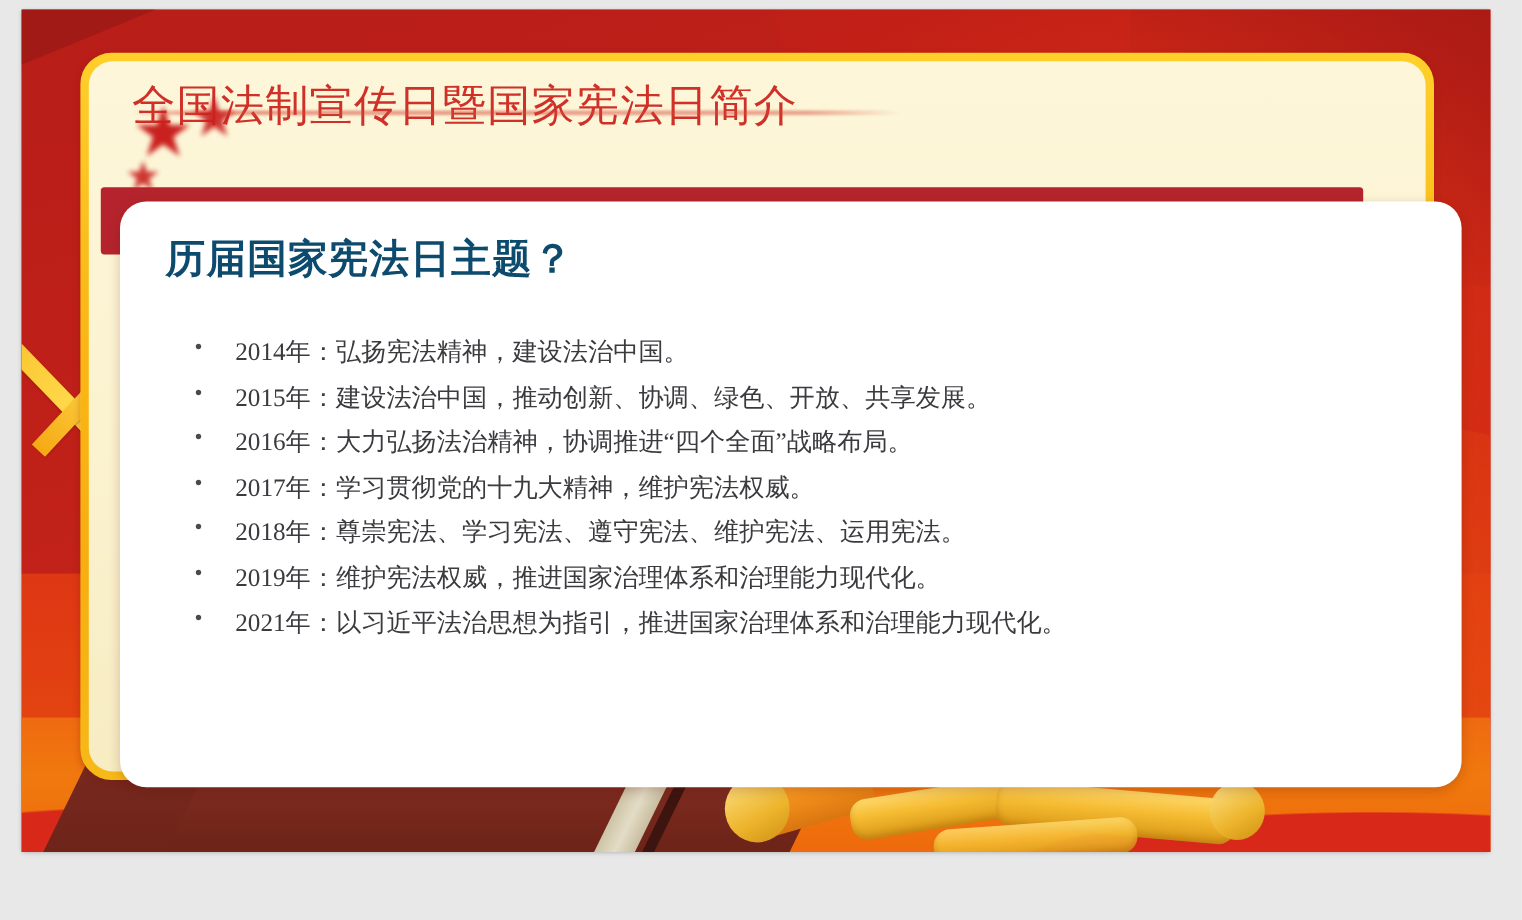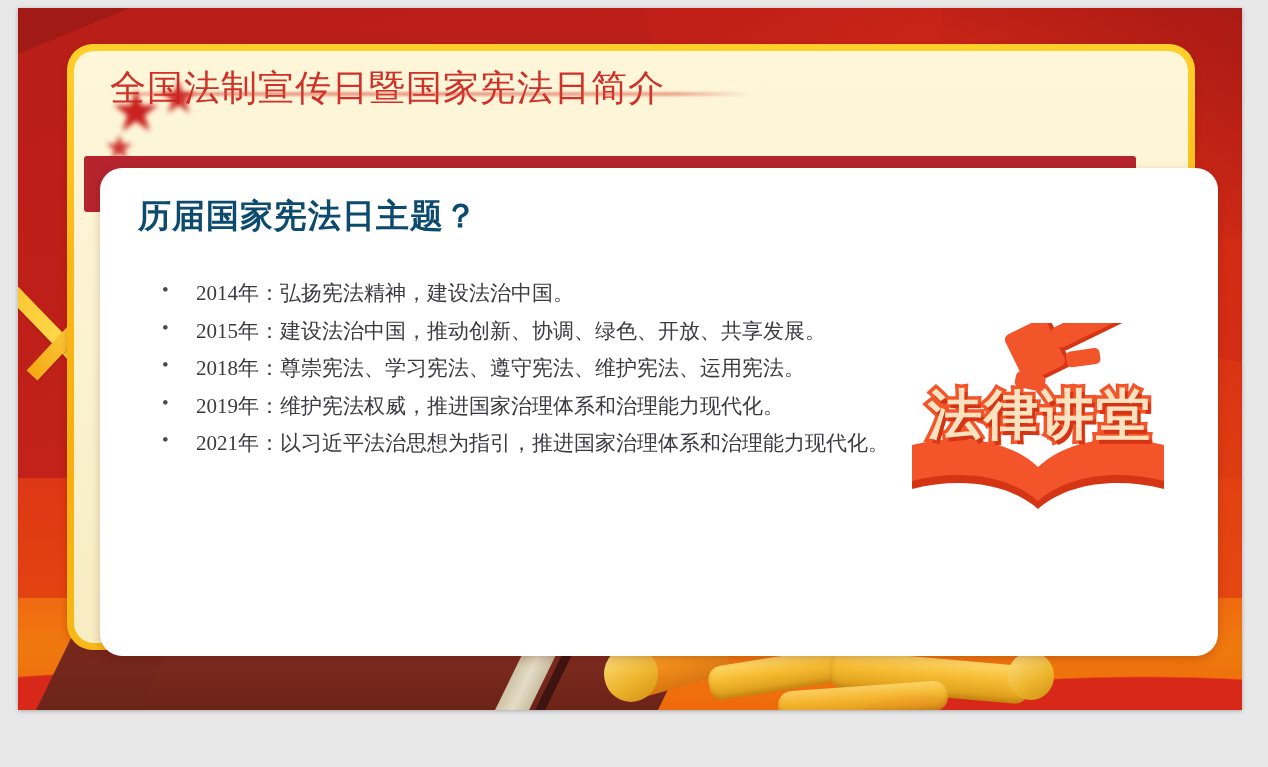--- a/index.html
+++ b/index.html
@@ -337,44 +337,24 @@
 
     <div id="card-shadow"></div>
 
     <div id="content-card">
 
       <div id="card-title">历届国家宪法日主题？</div>
 
       <ul id="bullet-list">
           <li>2014年：弘扬宪法精神，建设法治中国。</li>
           <li>2015年：建设法治中国，推动创新、协调、绿色、开放、共享发展。</li>
+          <li>2016年：大力弘扬法治精神，协调推进“四个全面”战略布局。</li>
+          <li>2017年：学习贯彻党的十九大精神，维护宪法权威。</li>
           <li>2018年：尊崇宪法、学习宪法、遵守宪法、维护宪法、运用宪法。</li>
           <li>2019年：维护宪法权威，推进国家治理体系和治理能力现代化。</li>
           <li>2021年：以习近平法治思想为指引，推进国家治理体系和治理能力现代化。</li>
         </ul>
 
-      <div id="law-logo">
-
-        <svg width="300" height="190" viewBox="0 0 300 190" style="position:absolute;left:0;top:0;">
-          <g transform="translate(96,2) rotate(-26)">
-            <rect x="14" y="22" width="46" height="52" rx="6" fill="#d63515"></rect>
-            <rect x="10" y="18" width="46" height="52" rx="6" fill="#f2552a"></rect>
-            <rect x="56" y="36" width="84" height="22" rx="7" fill="#d63515"></rect>
-            <rect x="54" y="32" width="84" height="22" rx="7" fill="#f2552a"></rect>
-            <rect x="0" y="62" width="30" height="16" rx="5" fill="#f2552a" transform="rotate(38 15 70)"></rect>
-            <rect x="56" y="64" width="34" height="16" rx="5" fill="#f2552a" transform="rotate(18 73 72)"></rect>
-          </g>
-        </svg>
-
-        <svg width="300" height="190" viewBox="0 0 300 190" style="position:absolute;left:0;top:0;">
-          <path d="M22 128 C70 116 118 122 148 150 C178 122 226 116 274 128
-                   L274 166 C226 154 178 160 148 186 C118 160 70 154 22 166 Z" fill="#d63515"></path>
-          <path d="M22 122 C70 110 118 116 148 144 C178 116 226 110 274 122
-                   L274 158 C226 146 178 152 148 178 C118 152 70 146 22 158 Z" fill="#f4542a"></path>
-        </svg>
-
-        <div id="law-logo-text">法律讲堂</div>
-      </div>
 
     </div>
 
   </div>
 </div>
 
 </body></html>

